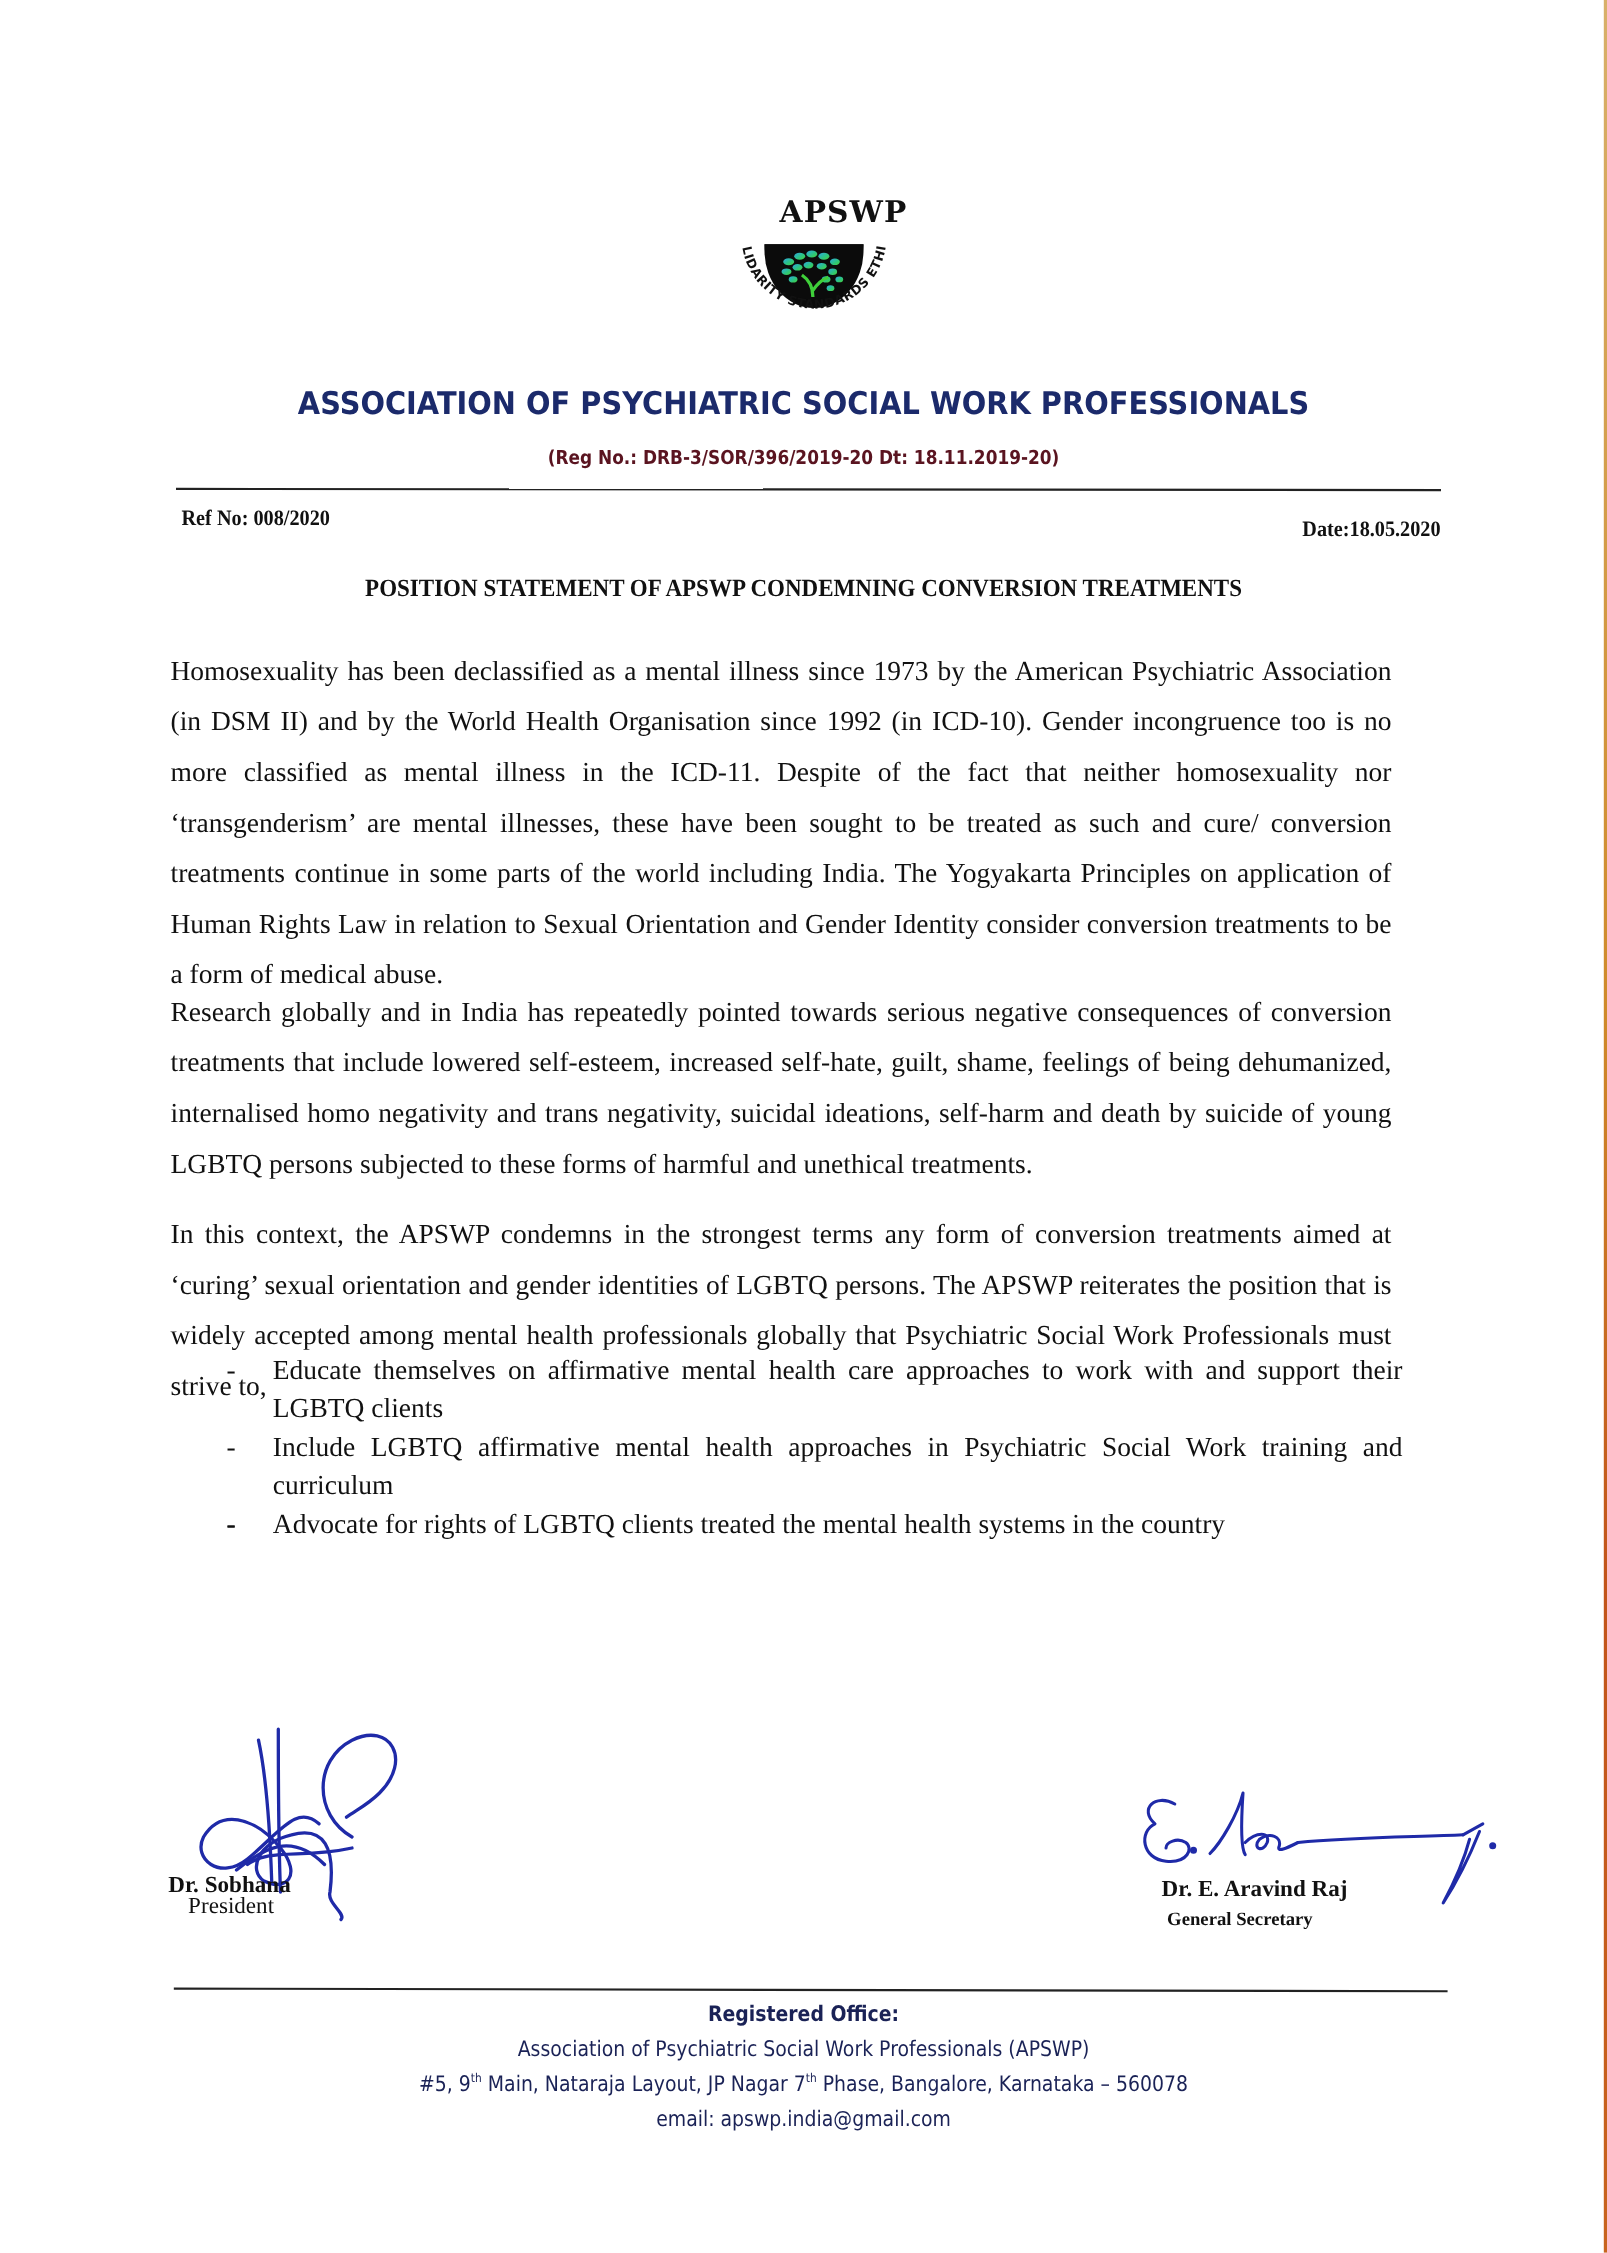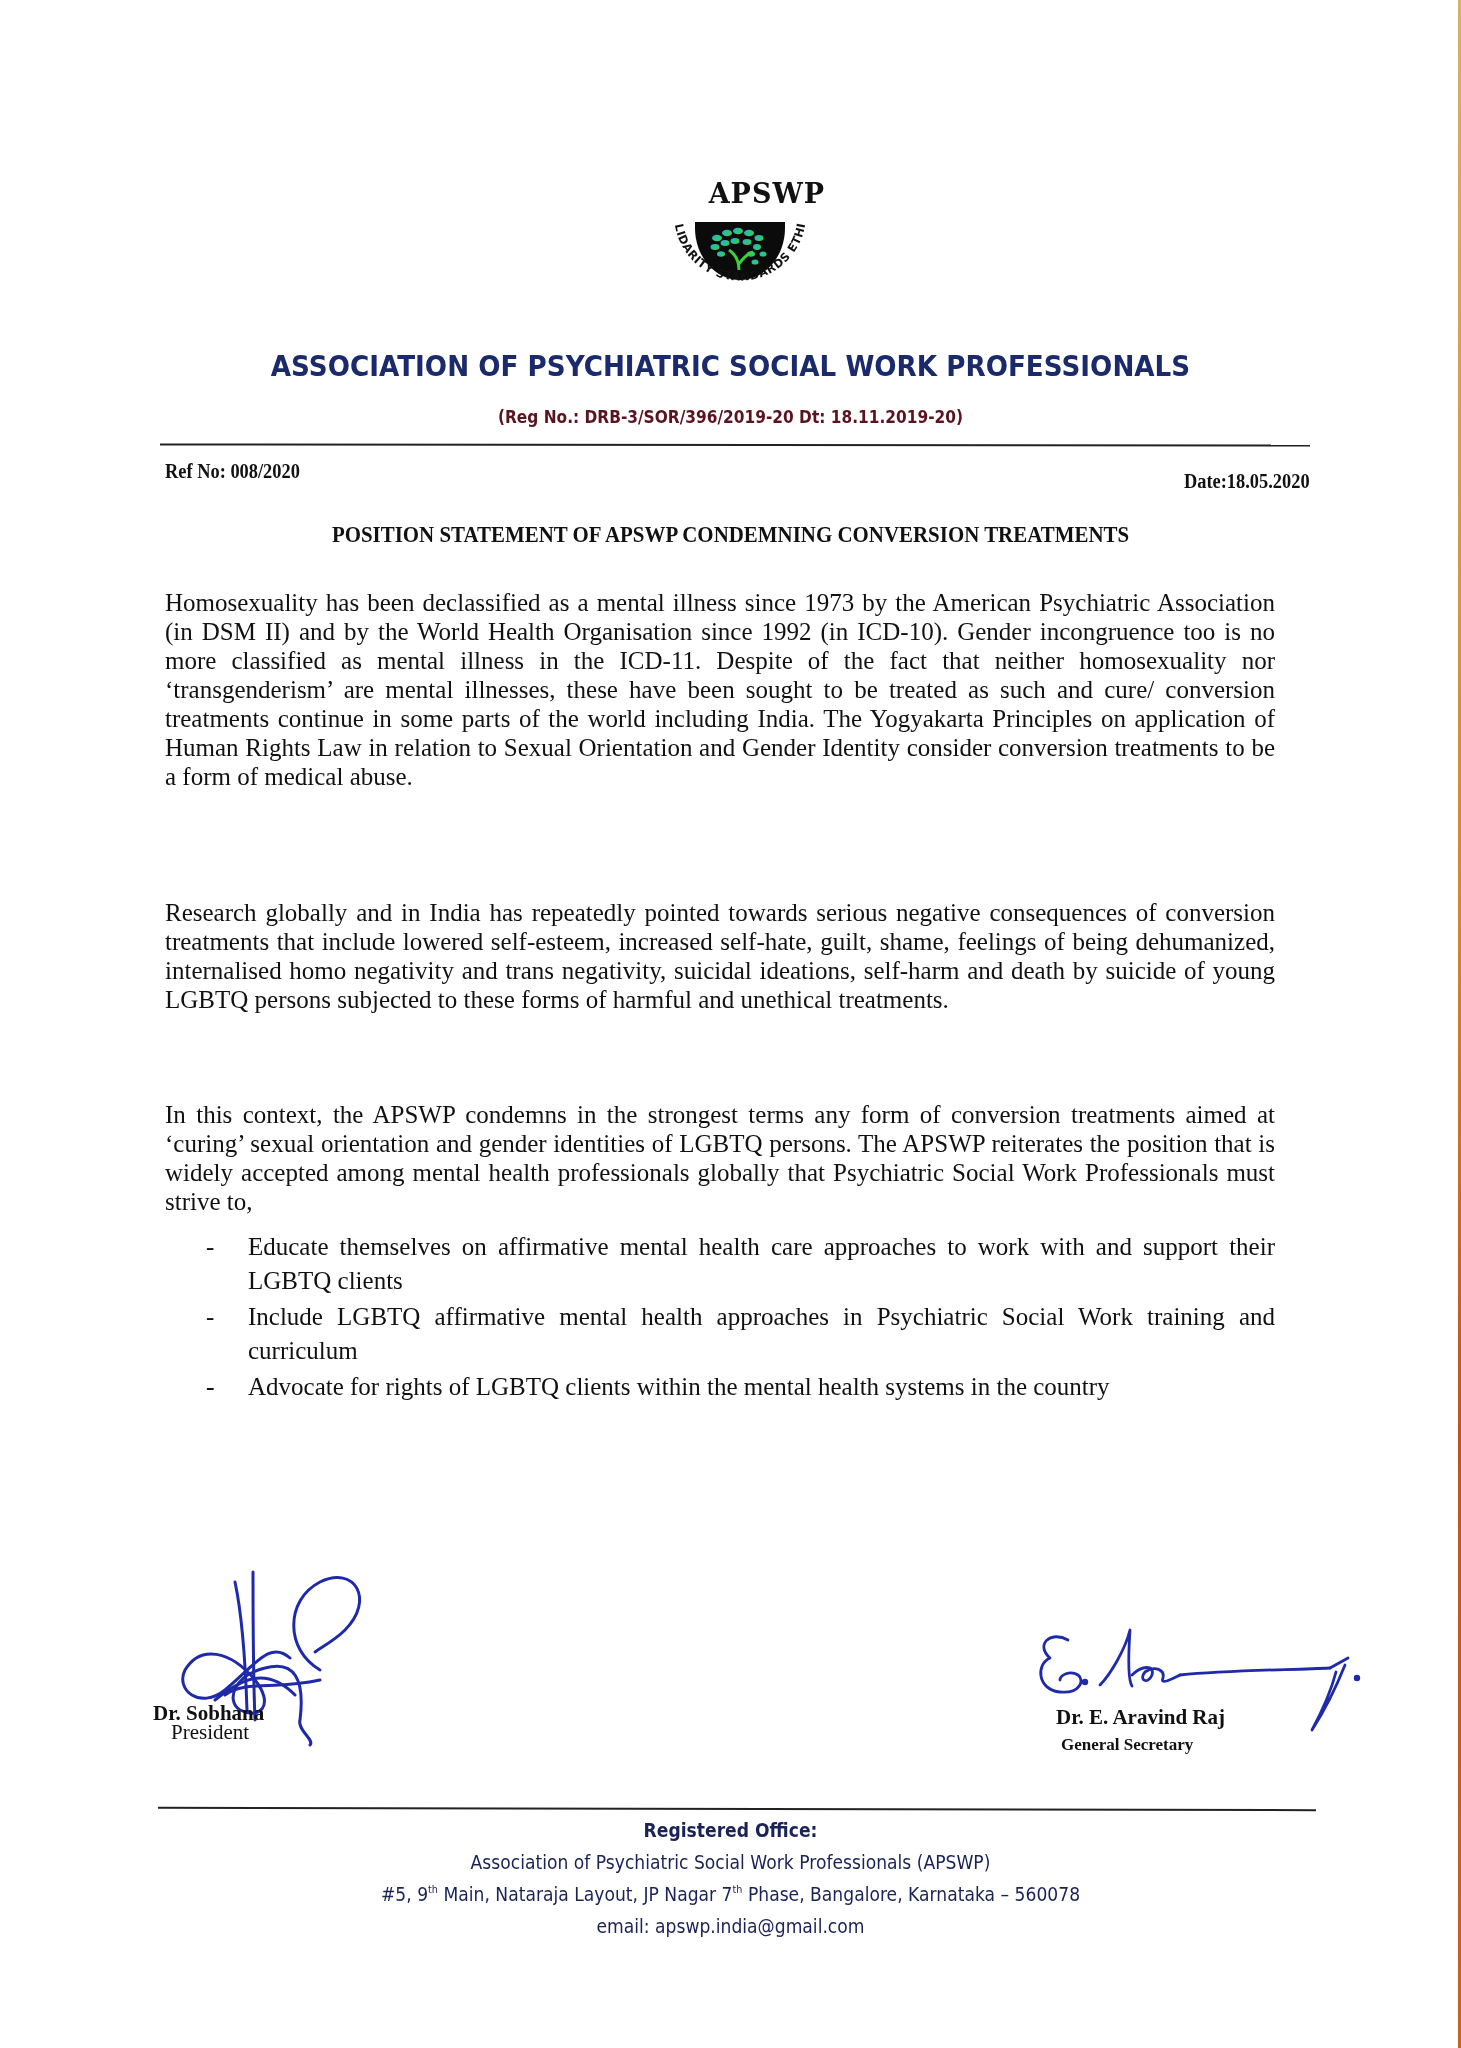--- a/index.html
+++ b/index.html
@@ -107,24 +107,24 @@
       top: 522px;
       width: 1461px;
       text-align: center;
       font-weight: bold;
       font-size: 22.5px;
       transform: scaleX(0.93);
     }
     
     .body-text {
       position: absolute;
-      left: 165px;
+      left: 155px;
       width: 1110px;
       font-size: 25px;
-      line-height: 29px;
+      line-height: 46px;
       text-align: justify;
       text-align-last: left;
     }
     .p1 { top: 588px; }
     .p2 { top: 898px; }
     .p3 { top: 1100px; }
     .bullets {
       position: absolute;
       left: 200px;
       top: 1230px;
@@ -272,21 +272,21 @@
 <div class="doc-title">POSITION STATEMENT OF APSWP CONDEMNING CONVERSION TREATMENTS</div>
 
 <p class="body-text p1" style="margin:0">Homosexuality has been declassified as a mental illness since 1973 by the American Psychiatric Association (in DSM II) and by the World Health Organisation since 1992 (in ICD-10). Gender incongruence too is no more classified as mental illness in the ICD-11. Despite of the fact that neither homosexuality nor ‘transgenderism’ are mental illnesses, these have been sought to be treated as such and cure/ conversion treatments continue in some parts of the world including India. The Yogyakarta Principles on application of Human Rights Law in relation to Sexual Orientation and Gender Identity consider conversion treatments to be a form of medical abuse.</p>
 <p class="body-text p2" style="margin:0">Research globally and in India has repeatedly pointed towards serious negative consequences of conversion treatments that include lowered self-esteem, increased self-hate, guilt, shame, feelings of being dehumanized, internalised homo negativity and trans negativity, suicidal ideations, self-harm and death by suicide of young LGBTQ persons subjected to these forms of harmful and unethical treatments.</p>
 <p class="body-text p3" style="margin:0">In this context, the APSWP condemns in the strongest terms any form of conversion treatments aimed at ‘curing’  sexual orientation and gender identities of LGBTQ persons. The APSWP reiterates the position that is widely accepted among mental health professionals globally that Psychiatric Social Work Professionals must strive to,</p>
 
 <ul class="bullets">
   <li><span class="dash">-</span><span>Educate themselves on affirmative mental health care approaches to work with and support their LGBTQ clients</span></li>
   <li><span class="dash">-</span><span>Include LGBTQ affirmative mental health approaches in Psychiatric Social Work training and curriculum</span></li>
   <li><span class="dash">-</span></li>
-  <li><span class="dash">-</span><span>Advocate for rights of LGBTQ clients within the mental health systems in the country</span></li>
+  <li><span class="dash">-</span><span>Advocate for rights of LGBTQ clients treated the mental health systems in the country</span></li>
 </ul>
 
 <div class="sig-left">
   <svg width="260" height="190" viewBox="0 0 260 190">
     <g fill="none" stroke="#1f2aa8" stroke-width="3" stroke-linecap="round" stroke-linejoin="round">
       <path d="M 90 12 C 96 40 100 80 102 140"></path>
       <path d="M 108 2 C 108 50 108 100 110 150"></path>
       <path d="M 145 88 C 125 70 110 95 80 120 C 55 140 30 120 40 100 C 55 75 85 80 110 110 C 130 135 115 150 95 140 C 80 130 90 105 120 98 C 150 90 160 110 155 150 C 152 160 170 170 165 175"></path>
       <path d="M 80 125 C 100 110 130 120 175 110"></path>
       <path d="M 175 100 C 140 80 140 30 175 12 C 210 -5 230 30 200 60 C 190 70 180 75 170 82"></path>

